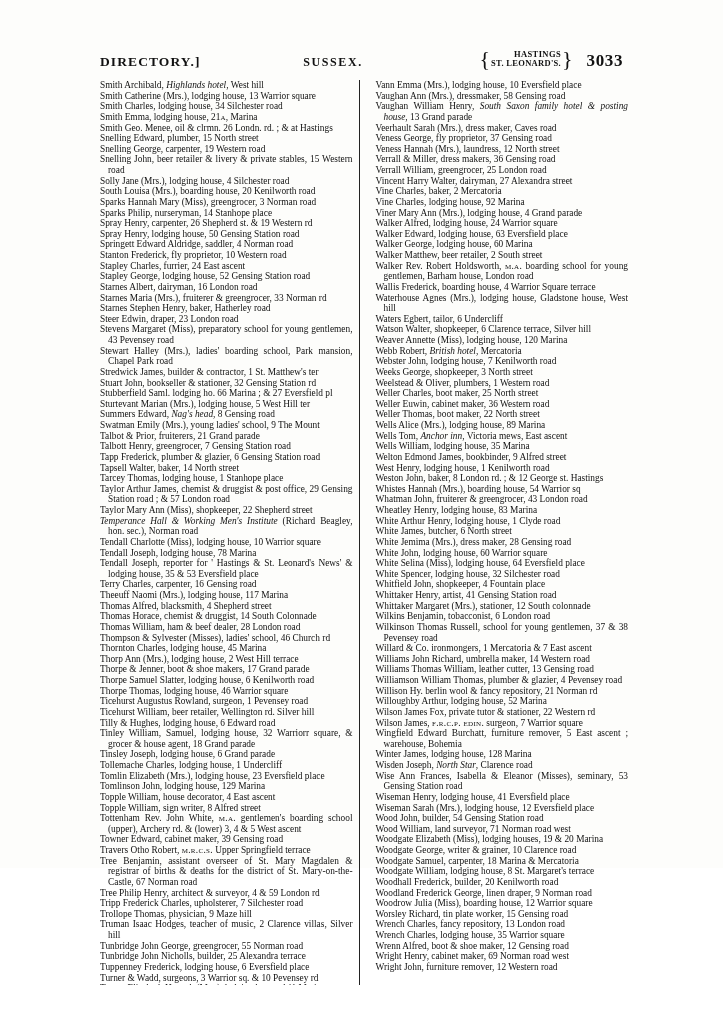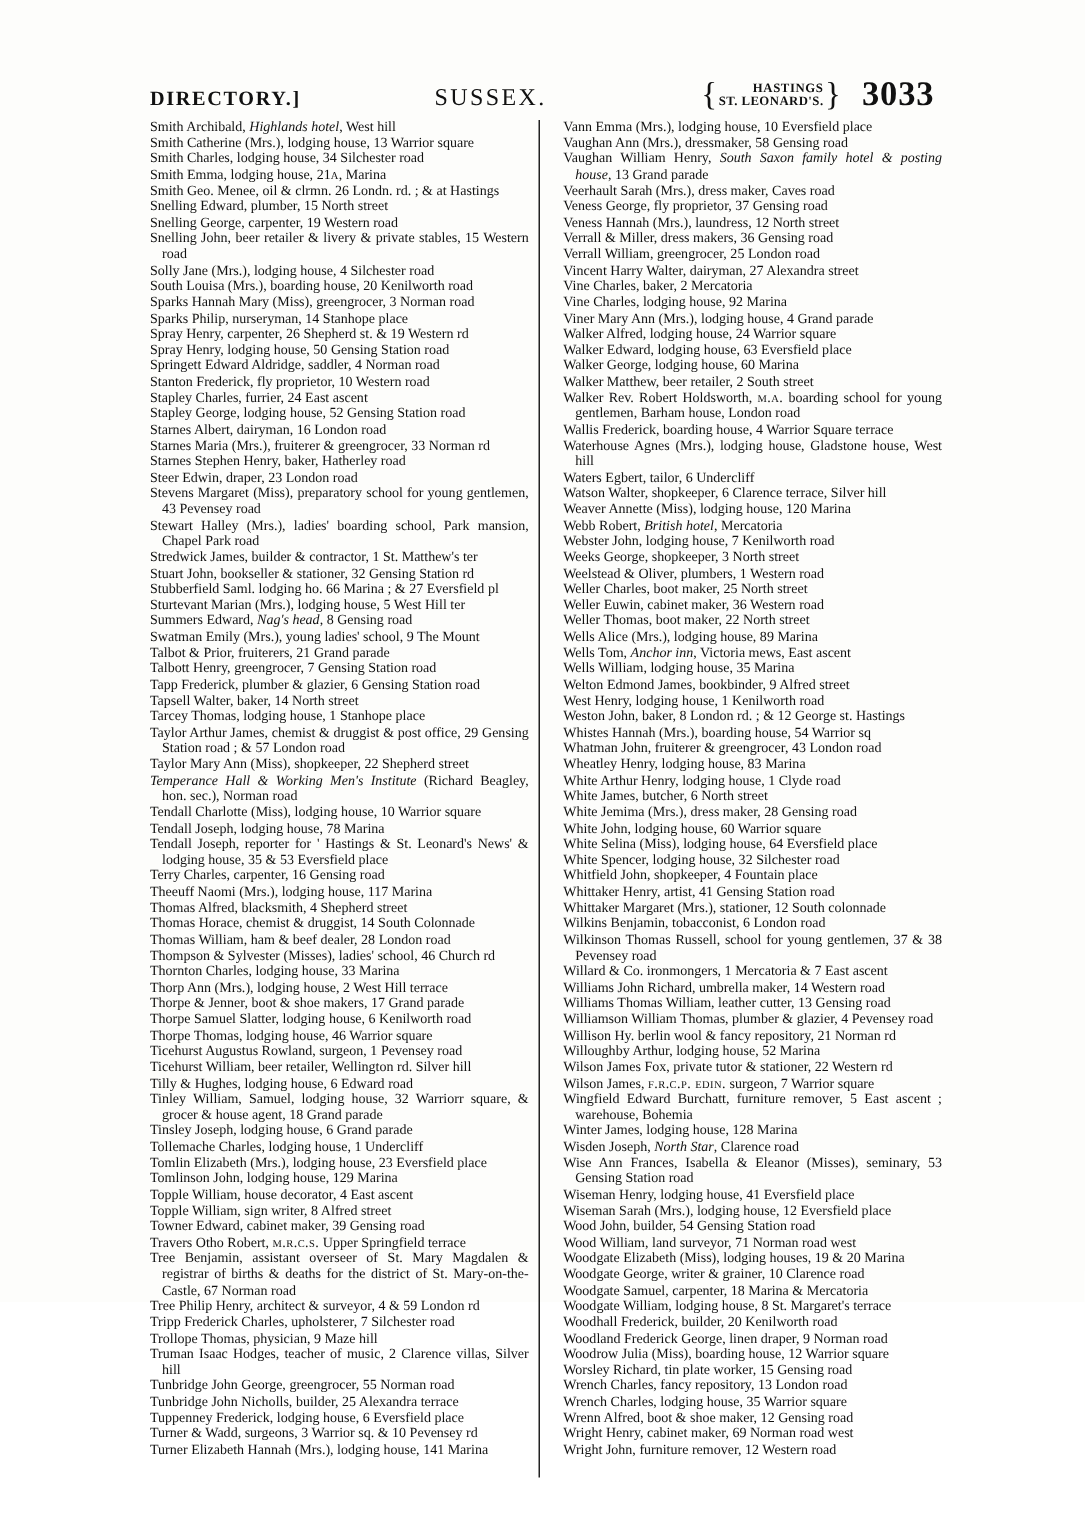--- a/index.html
+++ b/index.html
@@ -37,22 +37,22 @@
     font-size: 13.5px;
     letter-spacing: 1.1px;
     font-variant: small-caps;
     text-transform: uppercase;
     font-weight: 700;
     white-space: nowrap;
   }
   .rh-center {
     flex: 1;
     text-align: center;
-    font-size: 16px;
-    font-weight: 400;
+    font-size: 12px;
+    font-weight: 700;
     letter-spacing: 1.6px;
     margin-left: -14px;
   }
   .rh-brace {
     display: flex;
     align-items: center;
     font-size: 12px;
     white-space: nowrap;
     margin-right: 14px;
   }
@@ -69,21 +69,21 @@
   }
   .rh-brace-txt span {
     display: block;
     font-size: 8.5px;
     font-weight: 700;
     letter-spacing: 0.4px;
     text-transform: uppercase;
   }
   .rh-brace-txt .l2 { letter-spacing: 0.3px; }
   .rh-page {
-    font-size: 23px;
+    font-size: 17px;
     font-weight: 700;
     letter-spacing: 0.6px;
     text-align: center;
   }
 
   
   .cols {
     position: absolute;
     left: 100px;
     top: 80px;
@@ -189,35 +189,36 @@
         <p class="entry"><i>Temperance Hall &amp; Working Men's Institute</i> (Richard Beagley, hon. sec.), Norman road</p>
         <p class="entry">Tendall Charlotte (Miss), lodging house, 10 Warrior square</p>
         <p class="entry">Tendall Joseph, lodging house, 78 Marina</p>
         <p class="entry">Tendall Joseph, reporter for ' Hastings &amp; St. Leonard's News' &amp; lodging house, 35 &amp; 53 Eversfield place</p>
         <p class="entry">Terry Charles, carpenter, 16 Gensing road</p>
         <p class="entry">Theeuff Naomi (Mrs.), lodging house, 117 Marina</p>
         <p class="entry">Thomas Alfred, blacksmith, 4 Shepherd street</p>
         <p class="entry">Thomas Horace, chemist &amp; druggist, 14 South Colonnade</p>
         <p class="entry">Thomas William, ham &amp; beef dealer, 28 London road</p>
         <p class="entry">Thompson &amp; Sylvester (Misses), ladies' school, 46 Church rd</p>
-        <p class="entry">Thornton Charles, lodging house, 33 Marina</p>
+        <p class="entry">Thornton Charles, lodging house, 45 Marina</p>
         <p class="entry">Thorp Ann (Mrs.), lodging house, 2 West Hill terrace</p>
         <p class="entry">Thorpe &amp; Jenner, boot &amp; shoe makers, 17 Grand parade</p>
         <p class="entry">Thorpe Samuel Slatter, lodging house, 6 Kenilworth road</p>
         <p class="entry">Thorpe Thomas, lodging house, 46 Warrior square</p>
         <p class="entry">Ticehurst Augustus Rowland, surgeon, 1 Pevensey road</p>
         <p class="entry">Ticehurst William, beer retailer, Wellington rd. Silver hill</p>
         <p class="entry">Tilly &amp; Hughes, lodging house, 6 Edward road</p>
         <p class="entry">Tinley William, Samuel, lodging house, 32 Warriorr square, &amp; grocer &amp; house agent, 18 Grand parade</p>
         <p class="entry">Tinsley Joseph, lodging house, 6 Grand parade</p>
         <p class="entry">Tollemache Charles, lodging house, 1 Undercliff</p>
         <p class="entry">Tomlin Elizabeth (Mrs.), lodging house, 23 Eversfield place</p>
         <p class="entry">Tomlinson John, lodging house, 129 Marina</p>
         <p class="entry">Topple William, house decorator, 4 East ascent</p>
         <p class="entry">Topple William, sign writer, 8 Alfred street</p>
+        <p class="entry">Tottenham Rev. John White, <span class="sc">M.A.</span> gentlemen's boarding school (upper), Archery rd. &amp; (lower) 3, 4 &amp; 5 West ascent</p>
         <p class="entry">Towner Edward, cabinet maker, 39 Gensing road</p>
         <p class="entry">Travers Otho Robert, <span class="sc">M.R.C.S.</span> Upper Springfield terrace</p>
         <p class="entry">Tree Benjamin, assistant overseer of St. Mary Magdalen &amp; registrar of births &amp; deaths for the district of St. Mary-on-the-Castle, 67 Norman road</p>
         <p class="entry">Tree Philip Henry, architect &amp; surveyor, 4 &amp; 59 London rd</p>
         <p class="entry">Tripp Frederick Charles, upholsterer, 7 Silchester road</p>
         <p class="entry">Trollope Thomas, physician, 9 Maze hill</p>
         <p class="entry">Truman Isaac Hodges, teacher of music, 2 Clarence villas, Silver hill</p>
         <p class="entry">Tunbridge John George, greengrocer, 55 Norman road</p>
         <p class="entry">Tunbridge John Nicholls, builder, 25 Alexandra terrace</p>
         <p class="entry">Tuppenney Frederick, lodging house, 6 Eversfield place</p>

